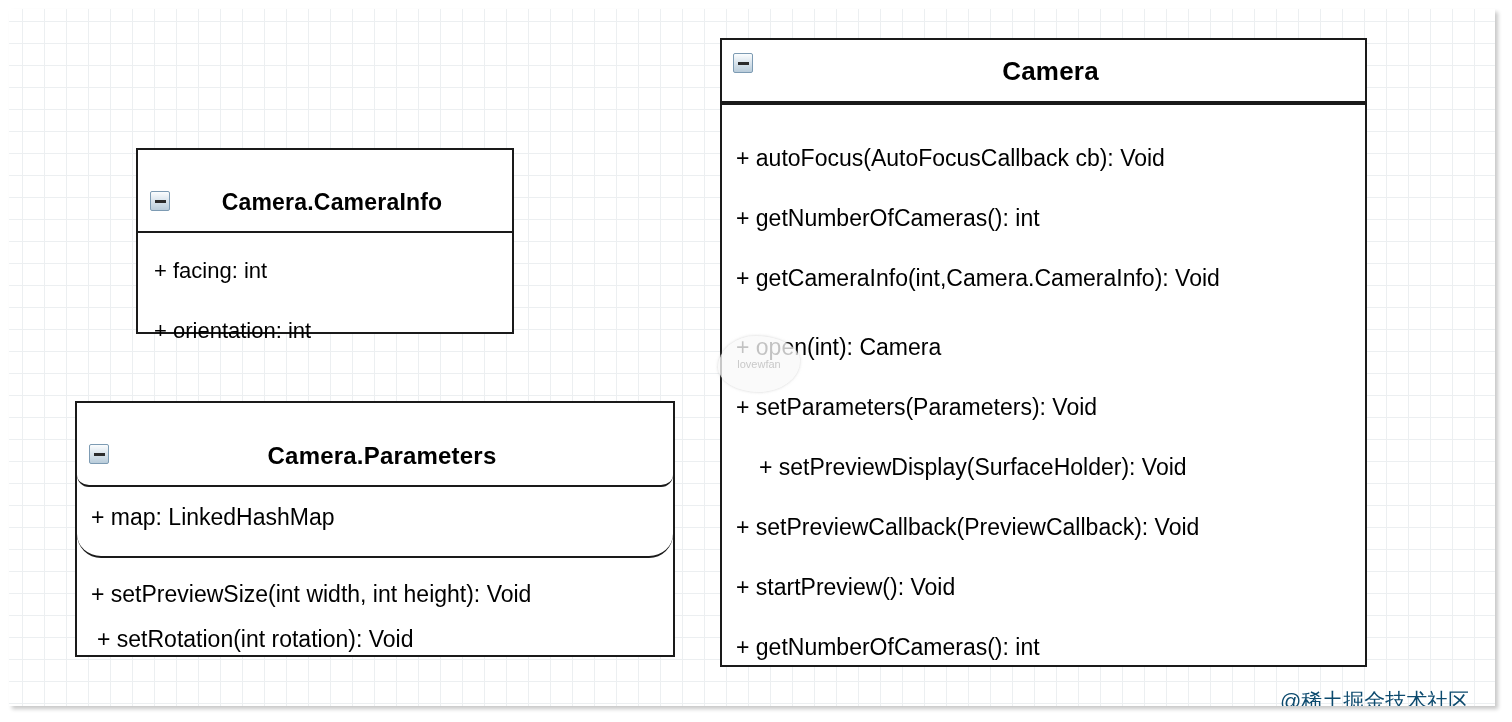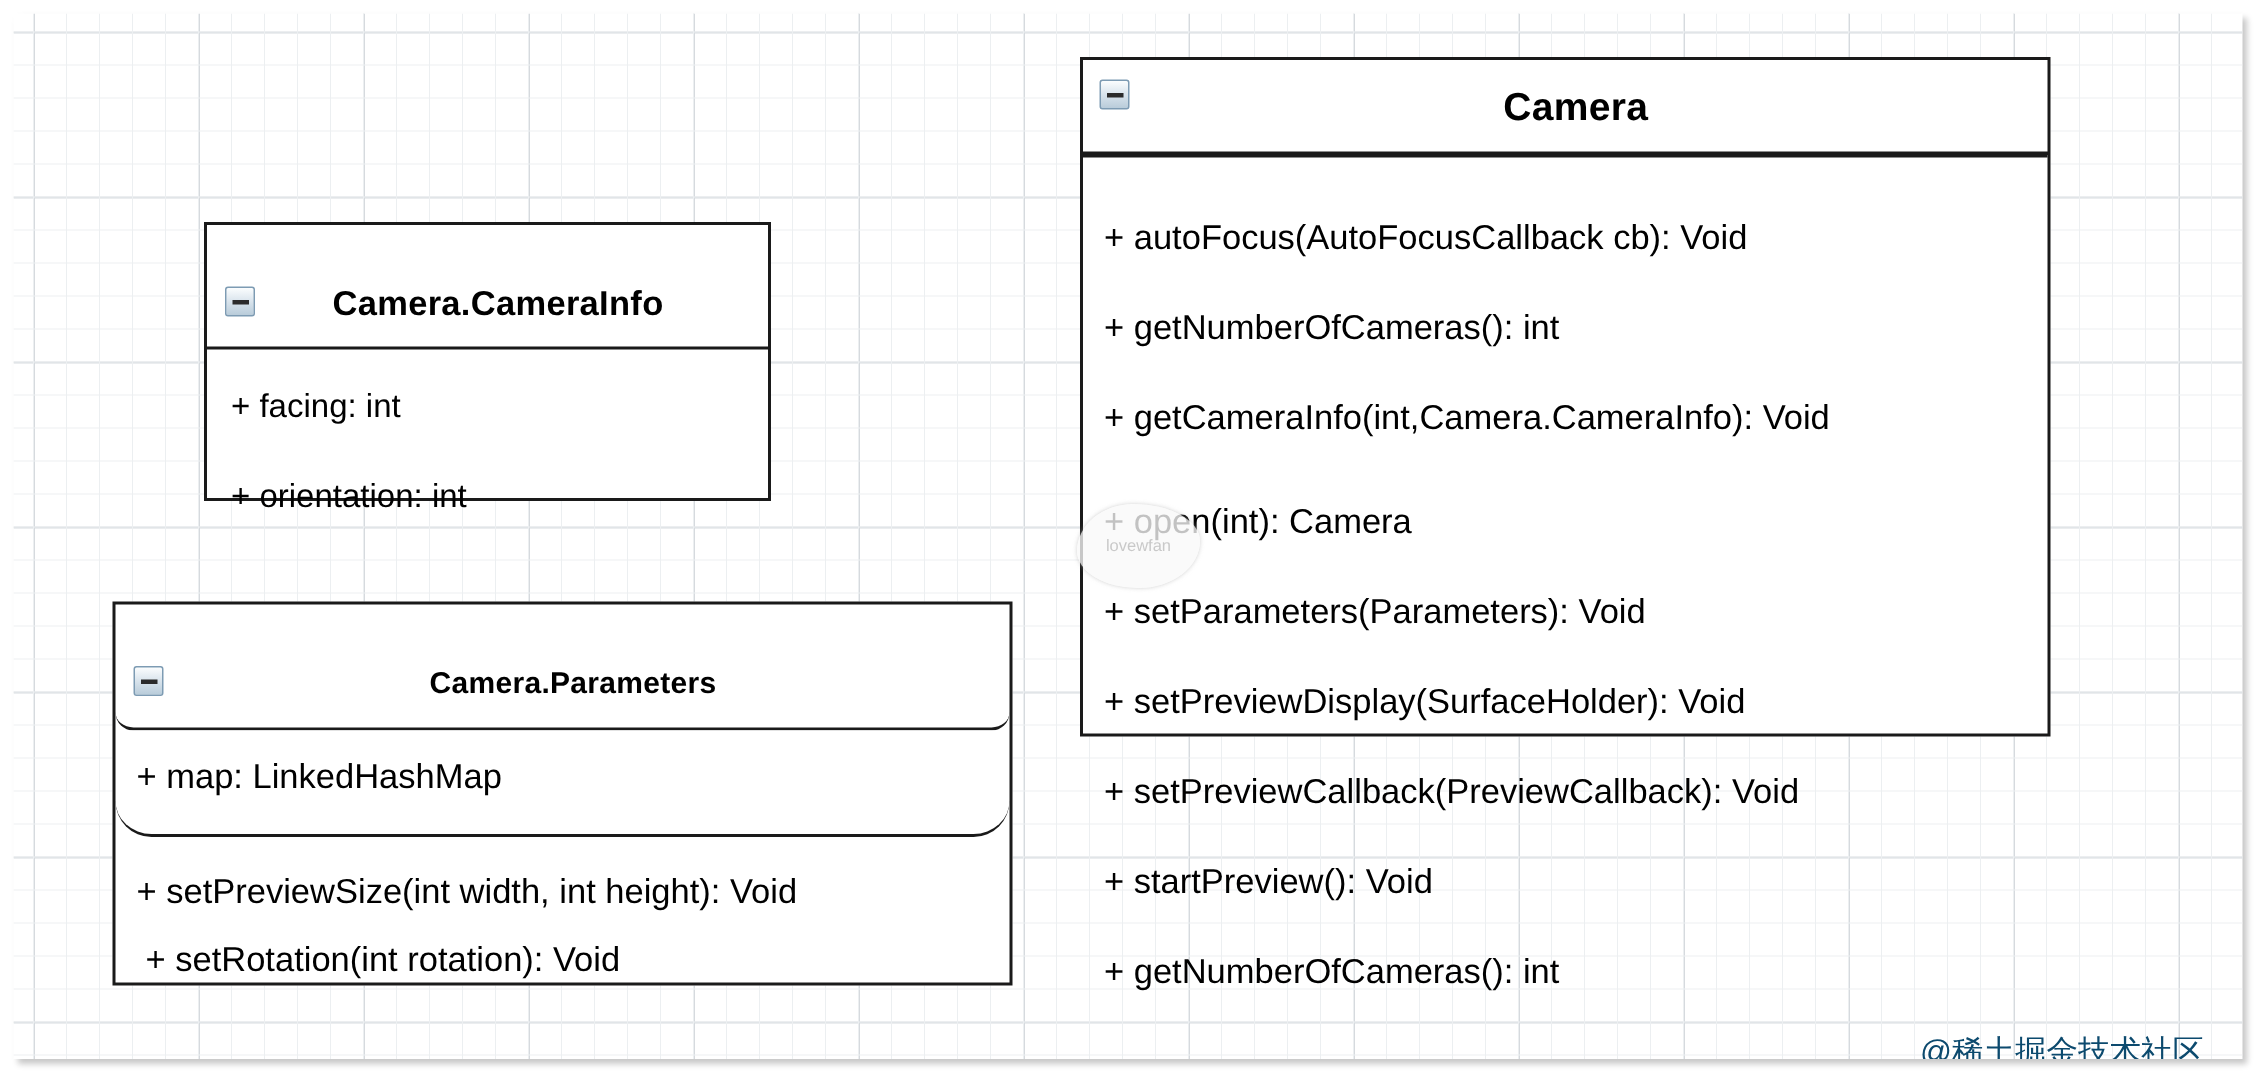--- a/index.html
+++ b/index.html
@@ -136,45 +136,45 @@
       <span class="collapse-icon" style="left:12px; top:17px;"></span>
       <span style="padding-left:14px;">Camera.CameraInfo</span>
     </div>
     <div class="uml-compartment" style="height:123px;">
       <span class="member" style="top:25px; padding-left:16px; font-size:22px;">+ facing: int</span>
       <span class="member" style="top:85px; padding-left:16px; font-size:22px;">+ orientation: int</span>
     </div>
   </div>
 
   <div class="uml-class" style="left:66px; top:392px; width:600px; height:256px;">
-    <div class="uml-title sep-single" style="height:60px; font-size:20px;border-radius:12px;">
+    <div class="uml-title sep-single" style="height:60px; font-size:24px;border-radius:12px;">
       <span class="collapse-icon" style="left:12px; top:17px;"></span>
       <span style="padding-left:14px;">Camera.Parameters</span>
     </div>
     <div class="uml-compartment divided" style="height:71px;">
       <span class="member" style="top:17px; padding-left:14px; font-size:23px;">+ map: LinkedHashMap</span>
     </div>
     <div class="uml-compartment" style="height:121px;">
       <span class="member" style="top:23px; padding-left:14px; font-size:23px;">+ setPreviewSize(int width, int height): Void</span>
       <span class="member" style="top:68px; padding-left:20px; font-size:23px;">+ setRotation(int rotation): Void</span>
     </div>
   </div>
 
-  <div class="uml-class" style="left:711px; top:29px; width:647px; height:453px;">
+  <div class="uml-class" style="left:711px; top:29px; width:647px; height:629px;">
     <div class="uml-title sep-double" style="height:65px; font-size:26px;">
       <span class="collapse-icon" style="left:11px; top:13px;"></span>
       <span style="padding-left:14px;">Camera</span>
     </div>
     <div class="uml-compartment" style="height:560px;">
       <span class="member" style="top:40px;  padding-left:14px; font-size:23px;">+ autoFocus(AutoFocusCallback cb): Void</span>
       <span class="member" style="top:100px; padding-left:14px; font-size:23px;">+ getNumberOfCameras(): int</span>
       <span class="member" style="top:160px; padding-left:14px; font-size:23px;">+ getCameraInfo(int,Camera.CameraInfo): Void</span>
       <span class="member" style="top:229px; padding-left:14px; font-size:23px;">+ open(int): Camera</span>
       <span class="member" style="top:289px; padding-left:14px; font-size:23px;">+ setParameters(Parameters): Void</span>
-      <span class="member" style="top:349px; padding-left:14px; font-size:23px;">+ setPreviewDisplay(SurfaceHolder): Void</span>
+      <span class="member" style="top:349px; padding-left:14px; font-size:23px;margin-left:23px;">+ setPreviewDisplay(SurfaceHolder): Void</span>
       <span class="member" style="top:409px; padding-left:14px; font-size:23px;">+ setPreviewCallback(PreviewCallback): Void</span>
       <span class="member" style="top:469px; padding-left:14px; font-size:23px;">+ startPreview(): Void</span>
       <span class="member" style="top:529px; padding-left:14px; font-size:23px;">+ getNumberOfCameras(): int</span>
     </div>
   </div>
 
   <div class="wm-blob" style="left:709px; top:327px;">
     <span>lovewfan</span>
   </div>
 

